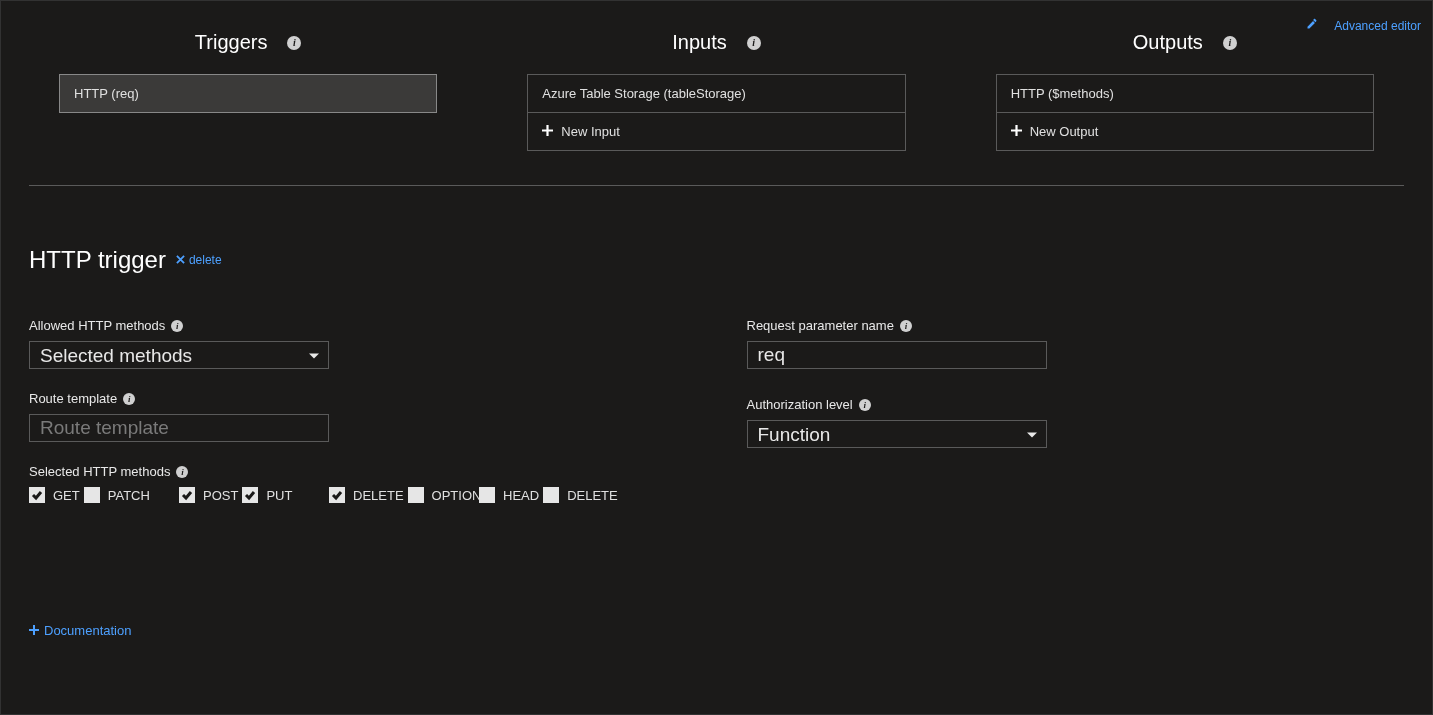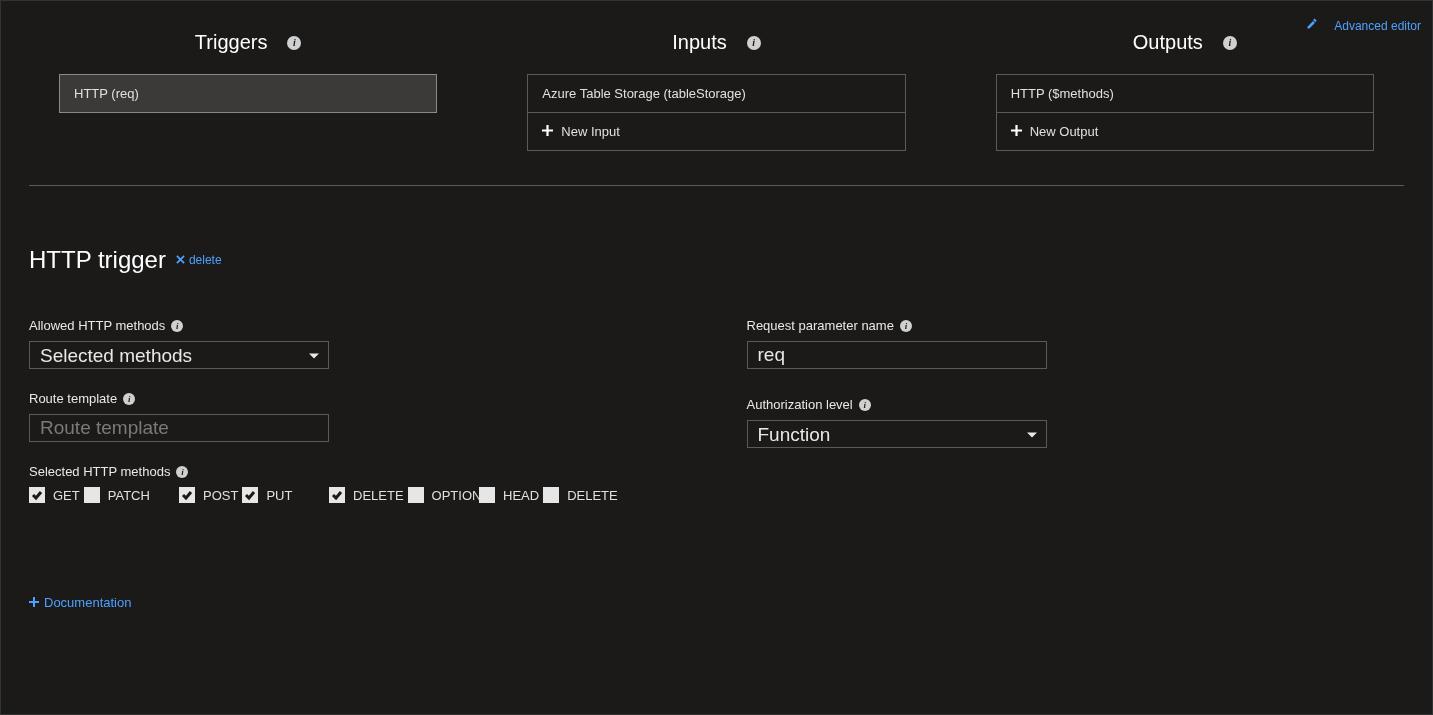--- a/index.html
+++ b/index.html
@@ -156,21 +156,21 @@
   .cbox {
     width: 16px; height: 16px;
     background: #e6e6e6;
     display: inline-flex;
     align-items: center;
     justify-content: center;
   }
   .cbox svg { width: 12px; height: 12px; fill: none; stroke: #1b1a19; stroke-width: 3; display:none; }
   .cbox.checked svg { display: block; }
   .doc-link {
-    margin-top: 70px;
+    margin-top: 98px;
     color: #4da0ff;
     font-size: 13px;
     display: inline-flex;
     align-items: center;
     gap: 5px;
     cursor: pointer;
   }
   .doc-link svg { width: 10px; height: 10px; fill: #4da0ff; }
 </style>
 </head>

